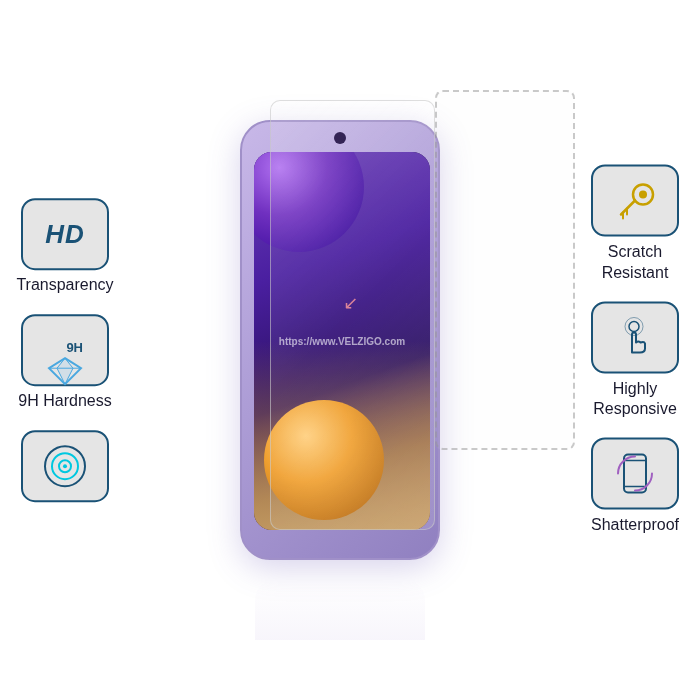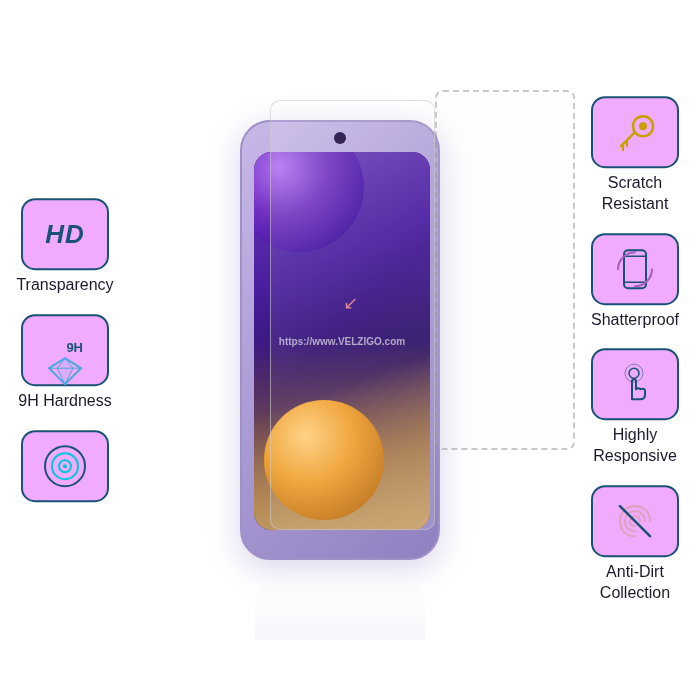--- a/index.html
+++ b/index.html
@@ -55,21 +55,21 @@
     }
 
     .feature-icon-box {
       width: 88px;
       height: 72px;
       border: 2.5px solid #1a5276;
       border-radius: 14px;
       display: flex;
       align-items: center;
       justify-content: center;
-      background: #f0abfc;
+      background: #e5e5e5;
     }
 
     .feature-label {
       font-size: 16px;
       color: #1a1a2e;
       text-align: center;
       font-weight: 500;
       line-height: 1.3;
     }
 
@@ -335,53 +335,40 @@
           <line x1="10" y1="34" x2="10" y2="40" stroke="#c8a000" stroke-width="2" stroke-linecap="round"></line>
         </svg>
       </div>
       <span class="feature-label">Scratch<br>Resistant</span>
     </div>
 
     <div class="feature-item">
       <div class="feature-icon-box">
         <svg width="46" height="46" viewBox="0 0 46 46">
 
+          <path d="M20 38 L20 20 C20 18.9 20.9 18 22 18 C23.1 18 24 18.9 24 20 L24 28 C24 28 25 27 26.5 27 C28 27 28.5 28 28.5 28 C28.5 28 29.5 27.5 31 27.5 C32.5 27.5 33 29 33 29 L33 34 C33 36.5 31 38 28 38 Z" fill="none" stroke="#1a5276" stroke-width="2" stroke-linejoin="round"></path>
+
+          <circle cx="22" cy="12" r="5" fill="none" stroke="#1a5276" stroke-width="1.5"></circle>
+          <circle cx="22" cy="12" r="9" fill="none" stroke="#1a5276" stroke-width="1" opacity="0.5"></circle>
+        </svg>
+      </div>
+      <span class="feature-label">Highly<br>Responsive</span>
+    </div>
+
+    <div class="feature-item">
+      <div class="feature-icon-box">
+        <svg width="46" height="46" viewBox="0 0 46 46">
+
           <rect x="12" y="4" width="22" height="38" rx="4" ry="4" fill="none" stroke="#1a5276" stroke-width="2"></rect>
           <line x1="12" y1="10" x2="34" y2="10" stroke="#1a5276" stroke-width="1.5"></line>
           <line x1="12" y1="36" x2="34" y2="36" stroke="#1a5276" stroke-width="1.5"></line>
 
           <path d="M 6 23 A 17 17 0 0 1 23 6" fill="none" stroke="#a060c0" stroke-width="2" stroke-linecap="round" marker-end="url(#arr)"></path>
           <path d="M 40 23 A 17 17 0 0 1 23 40" fill="none" stroke="#a060c0" stroke-width="2" stroke-linecap="round"></path>
         </svg>
       </div>
       <span class="feature-label">Shatterproof</span>
     </div>
 
-    <div class="feature-item">
-      <div class="feature-icon-box">
-        <svg width="46" height="46" viewBox="0 0 46 46">
-
-          <path d="M20 38 L20 20 C20 18.9 20.9 18 22 18 C23.1 18 24 18.9 24 20 L24 28 C24 28 25 27 26.5 27 C28 27 28.5 28 28.5 28 C28.5 28 29.5 27.5 31 27.5 C32.5 27.5 33 29 33 29 L33 34 C33 36.5 31 38 28 38 Z" fill="none" stroke="#1a5276" stroke-width="2" stroke-linejoin="round"></path>
-
-          <circle cx="22" cy="12" r="5" fill="none" stroke="#1a5276" stroke-width="1.5"></circle>
-          <circle cx="22" cy="12" r="9" fill="none" stroke="#1a5276" stroke-width="1" opacity="0.5"></circle>
-        </svg>
-      </div>
-      <span class="feature-label">Highly<br>Responsive</span>
-    </div>
-
-    <div class="feature-item">
-      <div class="feature-icon-box">
-        <svg width="46" height="46" viewBox="0 0 46 46">
-
-          <path d="M23 38 C14 38 8 32 8 23 C8 14 14 8 23 8 C32 8 38 14 38 23" fill="none" stroke="#e0a0c0" stroke-width="2" stroke-linecap="round"></path>
-          <path d="M23 33 C17 33 13 29 13 23 C13 17 17 13 23 13 C29 13 33 17 33 23" fill="none" stroke="#e0a0c0" stroke-width="2" stroke-linecap="round"></path>
-          <path d="M23 28 C20 28 18 26 18 23 C18 20 20 18 23 18 C26 18 28 20 28 23" fill="none" stroke="#e0a0c0" stroke-width="2" stroke-linecap="round"></path>
-
-          <line x1="8" y1="8" x2="38" y2="38" stroke="#1a5276" stroke-width="2.5" stroke-linecap="round"></line>
-        </svg>
-      </div>
-      <span class="feature-label">Anti-Dirt<br>Collection</span>
-    </div>
 
   </div>
 
 </div>
 
 </body></html>

